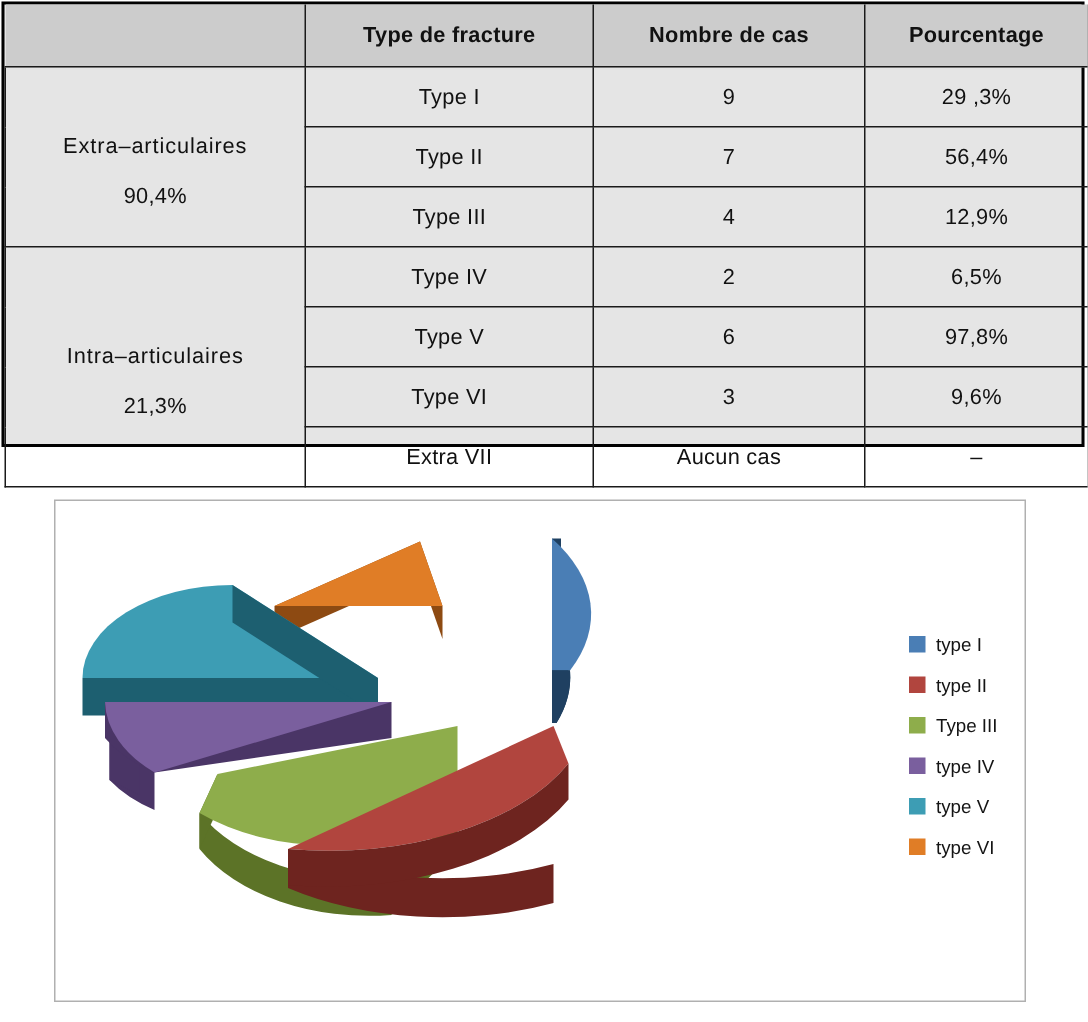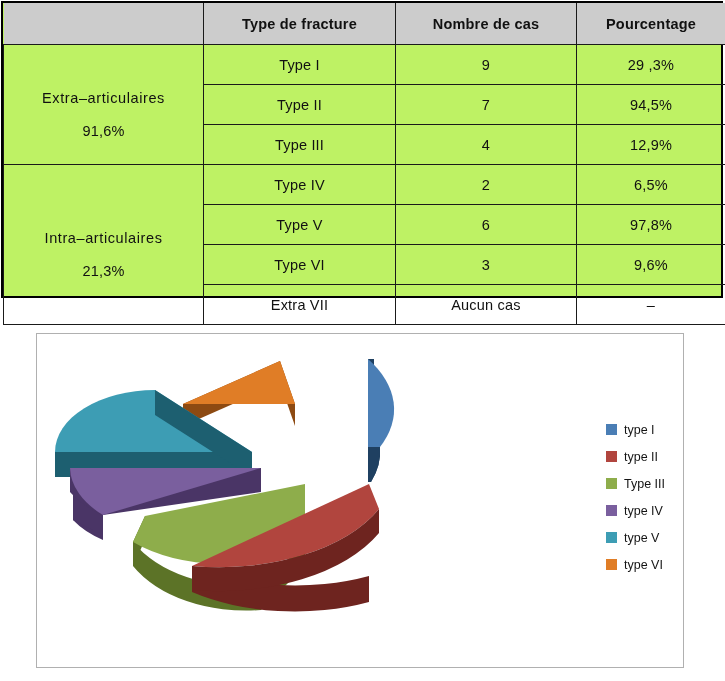--- a/index.html
+++ b/index.html
@@ -18,21 +18,21 @@
 
   
   .table-wrap {
     position: absolute;
     left: 1px;
     top: 1px;
     width: 722px;
     height: 297px;
     box-sizing: border-box;
     border: 2.5px solid #000;
-    background: #bef264;
+    background: #e5e5e5;
   }
   table.fx {
     border-collapse: collapse;
     width: 100%;
     height: 100%;
     table-layout: fixed;
   }
   table.fx td, table.fx th {
     border: 1px solid #1a1a1a;
     text-align: center;
@@ -128,30 +128,30 @@
         <th class="blank"></th>
         <th>Type de fracture</th>
         <th>Nombre  de cas</th>
         <th>Pourcentage</th>
       </tr>
     </thead>
     <tbody>
       <tr>
         <td class="group" rowspan="3">
           <span class="gname">Extra–articulaires</span>
-          <span class="gpct">91,6%</span>
+          <span class="gpct">90,4%</span>
         </td>
         <td>Type I</td>
         <td>9</td>
         <td class="pct">29 ,3%</td>
       </tr>
       <tr>
         <td>Type II</td>
         <td>7</td>
-        <td class="pct">94,5%</td>
+        <td class="pct">56,4%</td>
       </tr>
       <tr>
         <td>Type III</td>
         <td>4</td>
         <td class="pct">12,9%</td>
       </tr>
 
       <tr>
         <td class="group" rowspan="4">
           <span class="gname">Intra–articulaires</span>

